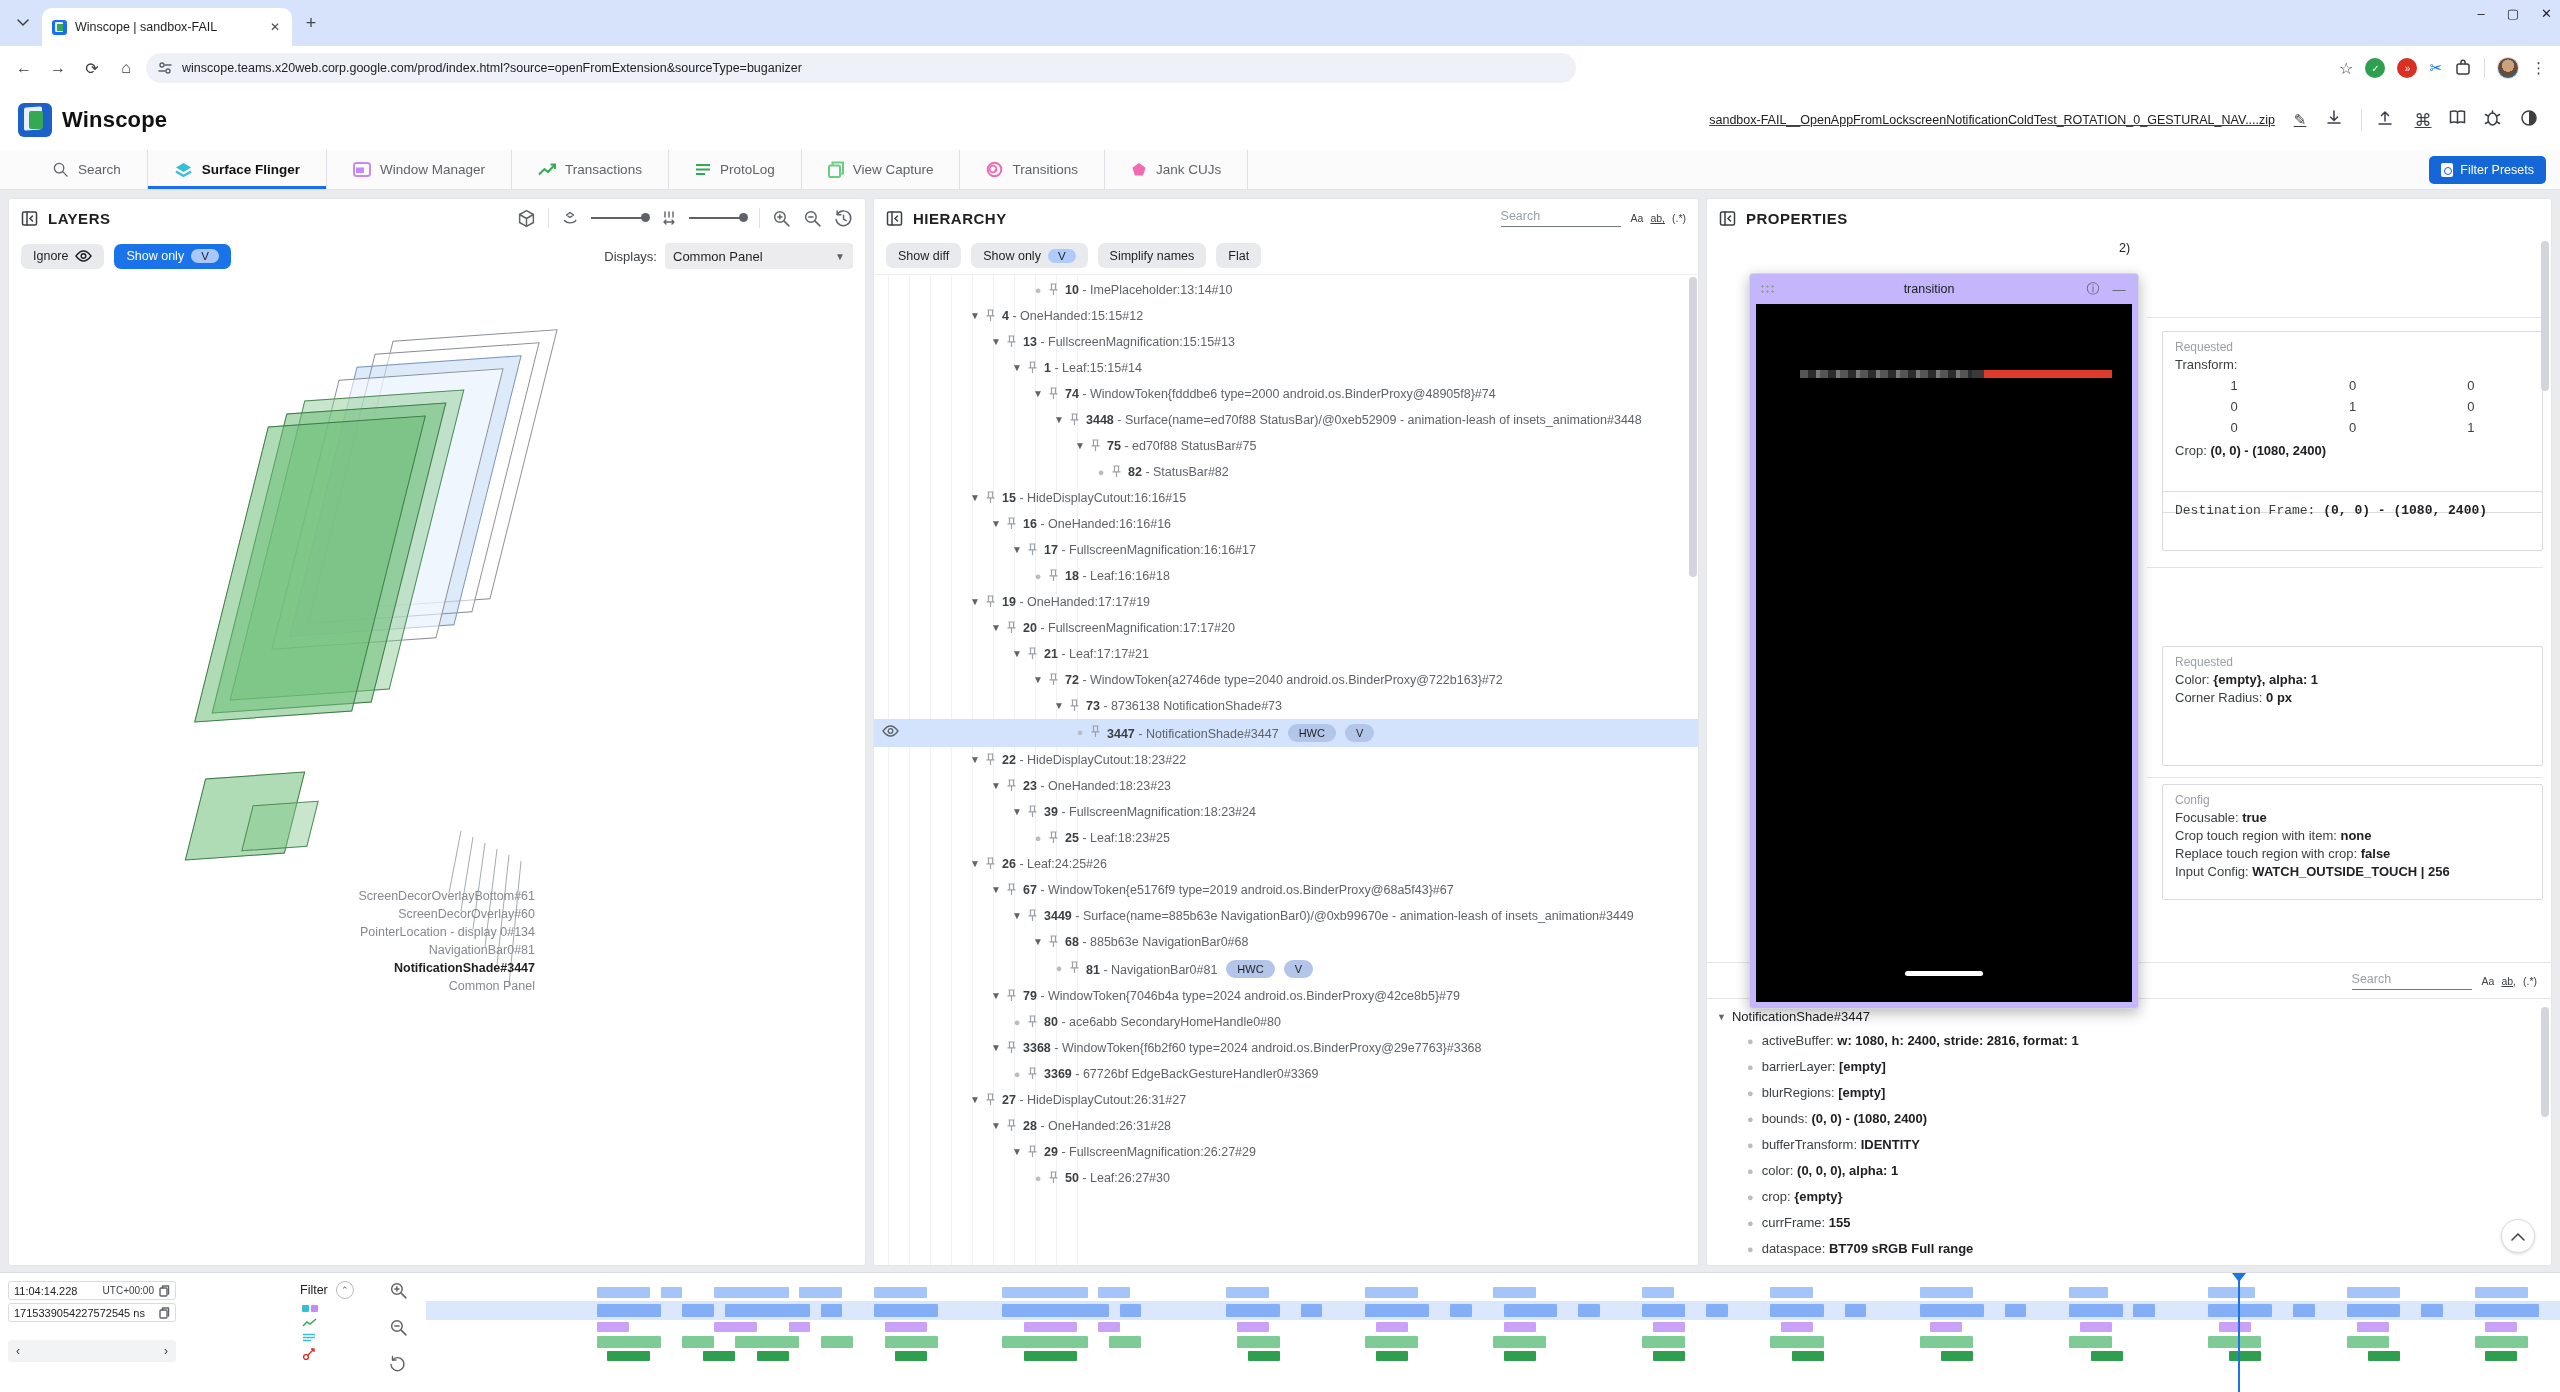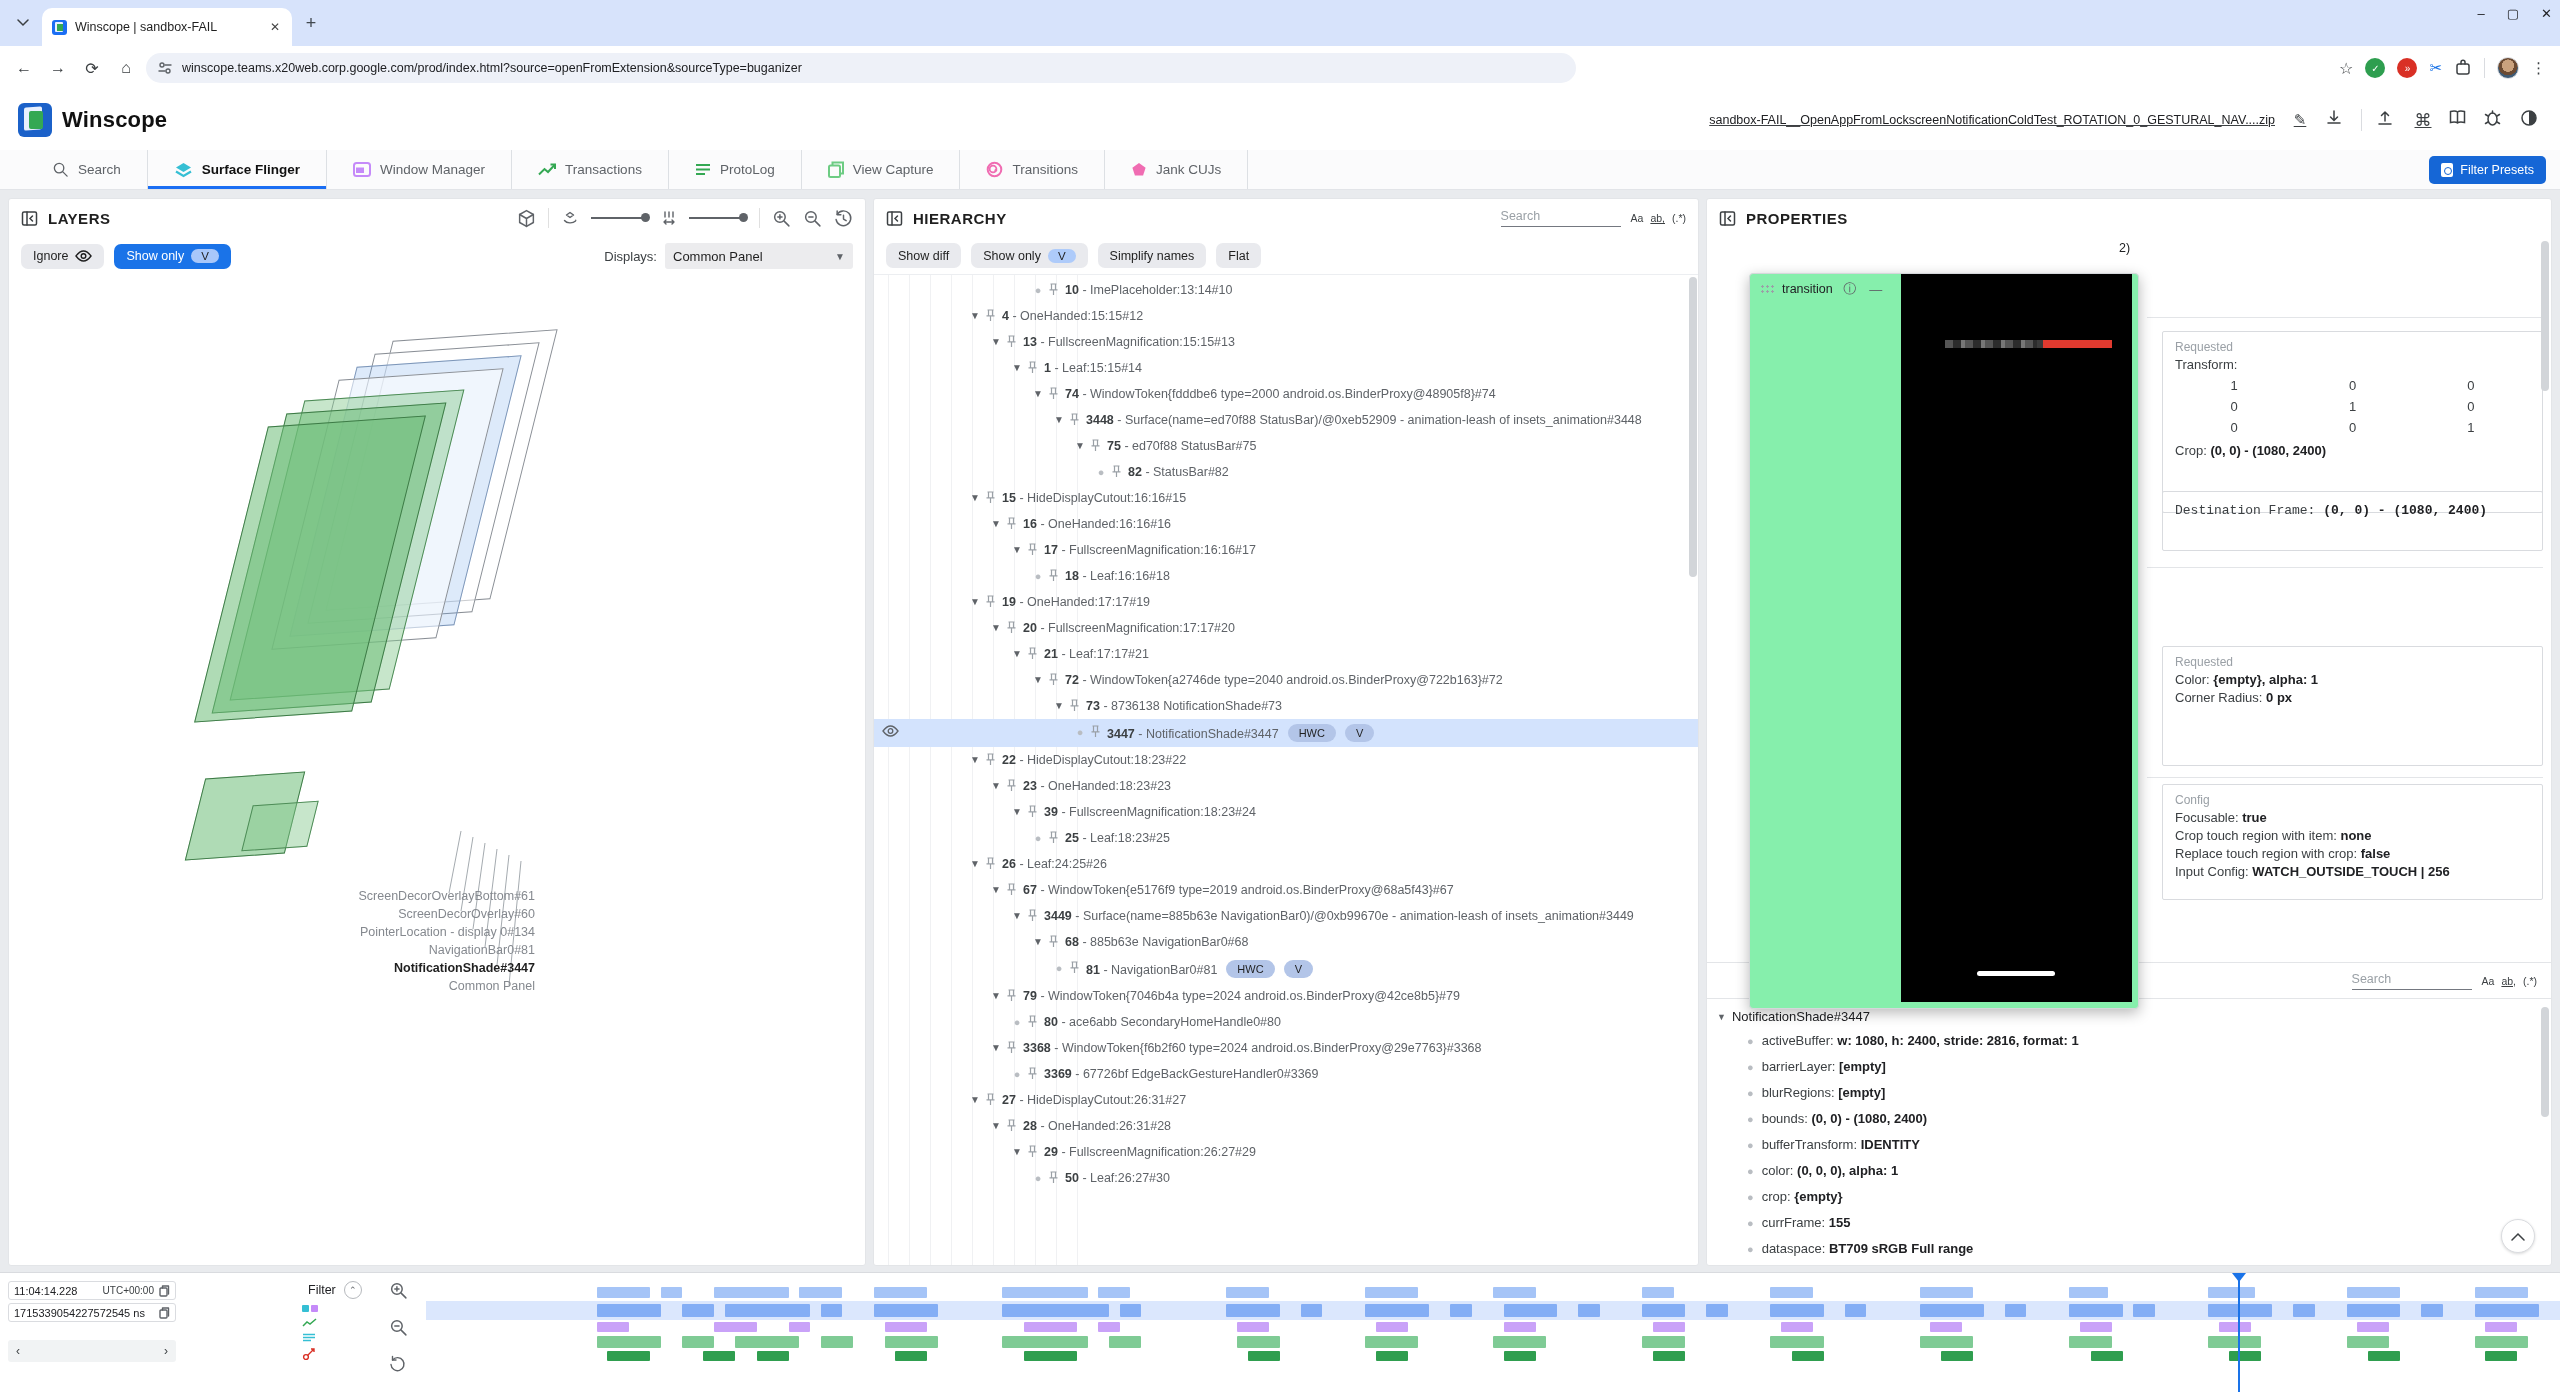--- a/index.html
+++ b/index.html
@@ -114,40 +114,40 @@
   .p-search-row { height:36px; flex:none; display:flex; align-items:center; padding:0 14px; border-bottom:1px solid #e3e5e8; }
   .p-search-right { margin-left:auto; display:flex; align-items:flex-end; gap:10px; }
   .ptree { flex:1; overflow:hidden; position:relative; padding:6px 0 0 10px; font-size:13px; }
   .ptree .root { display:flex; align-items:center; gap:6px; color:#202124; padding:4px 0; }
   .prow { display:flex; align-items:flex-start; gap:8px; padding:5px 0 5px 30px; color:#3c4043; line-height:16px; }
   .prow .bdot { color:#b9bdc2; font-size:11px; line-height:16px; }
   .prow b { color:#202124; }
   .fab { position:absolute; right:16px; bottom:12px; width:34px; height:34px; border-radius:50%; background:#fff; border:1px solid #dadce0; display:flex; align-items:center; justify-content:center; color:#3c4043; box-shadow:0 1px 3px rgba(0,0,0,.15); cursor:pointer; }
 
   
-  .overlay { position:absolute; left:42px; top:36px; width:390px; height:736px; background:#86efac; border:1px solid #d5d7db; border-radius:4px; box-shadow:0 4px 14px rgba(0,0,0,.28); display:flex; flex-direction:row; z-index:5; }
+  .overlay { position:absolute; left:42px; top:36px; width:390px; height:736px; background:#c4b5fd; border:1px solid #d5d7db; border-radius:4px; box-shadow:0 4px 14px rgba(0,0,0,.28); display:flex; flex-direction:column; z-index:5; }
   .ov-head { height:30px; display:flex; align-items:center; padding:0 10px; gap:8px; flex:none; }
   .ov-title { flex:1; text-align:center; font-size:12.5px; color:#202124; }
   .ov-ic { color:#5f6368; font-size:13px; width:18px; text-align:center; cursor:pointer; }
   .drag6 { width:14px; height:10px; background:radial-gradient(circle, #9aa0a6 1.2px, transparent 1.4px); background-size:5px 5px; cursor:grab; }
   .ov-screen { flex:1; background:#000; margin:0 6px 6px 6px; position:relative; }
   .ov-strip { position:absolute; left:44px; right:20px; top:66px; height:8px; display:flex; }
   .ov-strip .sgrey { background:#3a3a3a; height:100%; }
   .ov-strip .smix { background:repeating-linear-gradient(90deg,#555 0 8px,#2c2c2c 8px 16px,#777 16px 20px); height:100%; }
   .ov-strip .sred { background:#e03a2f; height:100%; }
   .home-ind { position:absolute; left:50%; transform:translateX(-50%); bottom:26px; width:78px; height:5px; border-radius:3px; background:#fff; }
 
   
   .timeline { height:120px; background:#fff; border-top:1px solid #d9dbdf; display:flex; flex:none; position:relative; }
   .tl-left { width:180px; flex:none; padding:8px 4px 0 8px; }
   .t-box { height:19px; border:1px solid #dadce0; border-radius:3px; display:flex; align-items:center; font-size:11px; color:#202124; padding:0 5px; gap:5px; margin-bottom:3px; }
   .t-box .tz { margin-left:auto; color:#3c4043; font-size:10px; }
   .mini-scroll { margin-top:18px; height:22px; background:#f1f3f4; border-radius:3px; display:flex; align-items:center; justify-content:space-between; padding:0 8px; color:#3c4043; font-size:12px; }
   .tl-mid { width:246px; flex:none; position:relative; }
-  .f-label { position:absolute; left:128px; top:8px; font-size:12.5px; color:#202124; display:flex; align-items:center; gap:8px; }
+  .f-label { position:absolute; left:120px; top:8px; font-size:12.5px; color:#202124; display:flex; align-items:center; gap:8px; }
   .f-circ { width:18px; height:18px; border:1px solid #b6b9bd; border-radius:50%; display:flex; align-items:center; justify-content:center; font-size:9px; color:#5f6368; }
   .legend { position:absolute; left:122px; top:32px; display:flex; flex-direction:column; gap:6px; }
   .zoomcol { position:absolute; right:18px; top:8px; display:flex; flex-direction:column; gap:18px; color:#3c4043; }
   .tl-canvas { flex:1; position:relative; overflow:hidden; }
   .tl-band { position:absolute; left:0; right:0; top:28px; height:19px; background:#dbe7fd; }
   .tl-row { position:absolute; left:0; right:0; }
   .seg { position:absolute; top:0; height:100%; border-radius:1px; }
   .cursor { position:absolute; top:0; bottom:0; width:2px; background:#1a73e8; z-index:4; }
   .cursor .tri { position:absolute; top:0; left:-6px; width:0; height:0; border-left:7px solid transparent; border-right:7px solid transparent; border-top:9px solid #1a73e8; }
 

